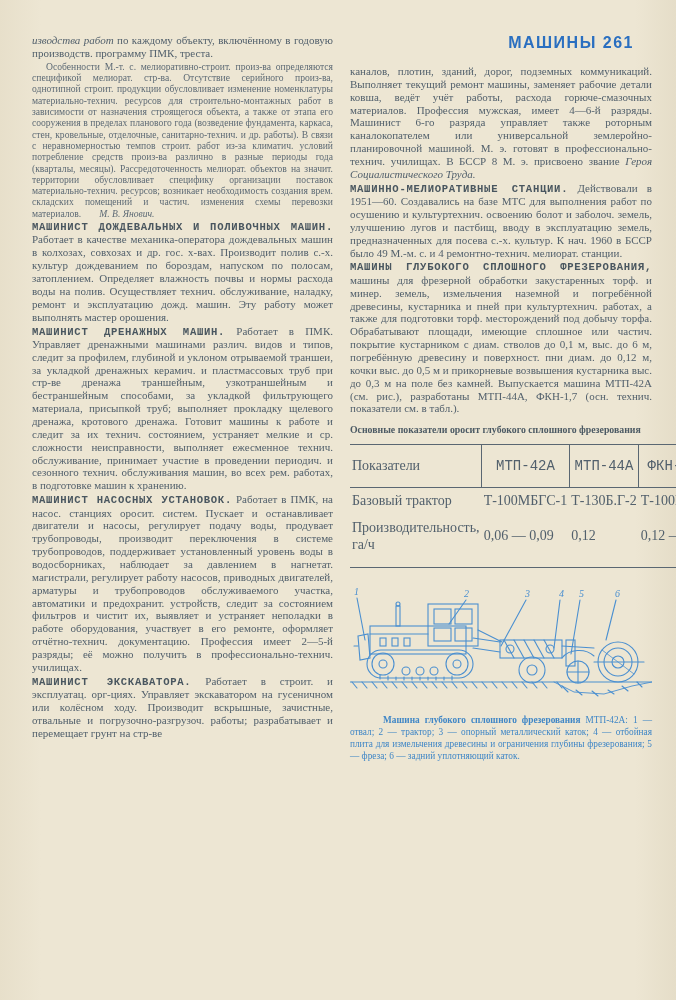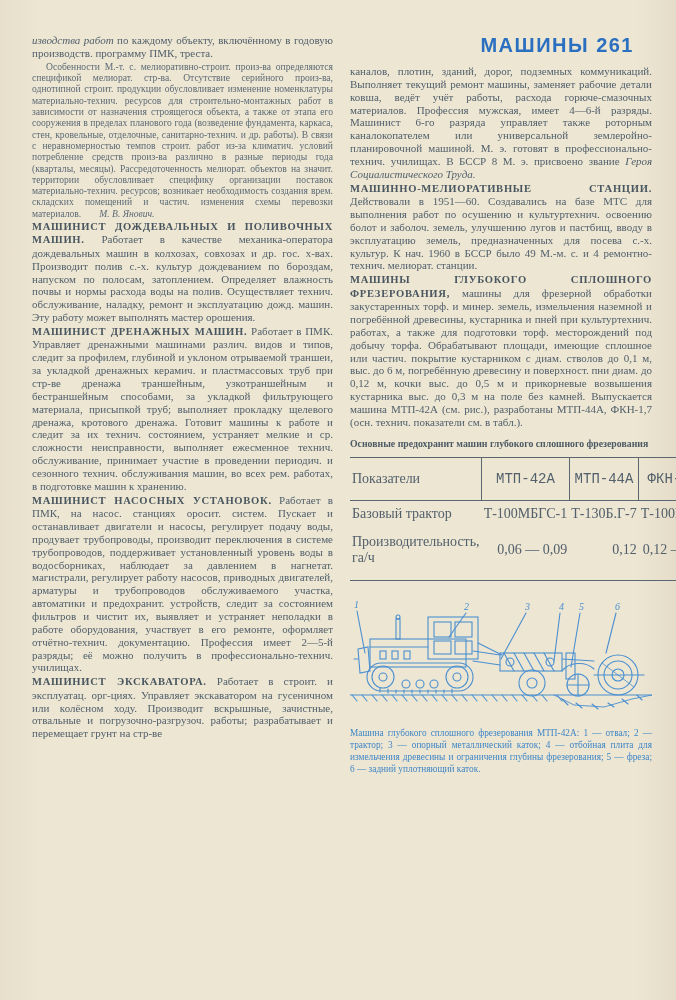--- a/index.html
+++ b/index.html
@@ -10,33 +10,33 @@
     color:#52606c;
     position:relative;
   }
   .page{
     position:absolute;top:0;left:0;width:676px;height:1000px;
     background:linear-gradient(90deg,#e7dfca 0%,#ede6d3 6%,#ede6d3 94%,#e5ddc8 100%);
   }
   .runhead{
     position:absolute;top:34px;right:42px;
     font-family:"Liberation Sans", sans-serif;
-    font-weight:bold;font-size:20px;letter-spacing:1.5px;
+    font-weight:bold;font-size:16px;letter-spacing:1.5px;
     color:#2a6fc0;
   }
   .cols{
     position:absolute;top:34px;left:32px;width:620px;
     display:flex;gap:17px;
   }
   .col{width:302px;font-size:11px;line-height:1.17;text-align:justify;}
   .col p{margin:0 0 1px 0;text-indent:14px;}
   .col p.noindent{text-indent:0;}
   .smallp{font-size:9.6px;line-height:1.18;color:#5d6a75;}
   .term{
-    font-family:Liberation Serif, serif;
+    font-family:Liberation Mono, monospace;
     font-weight:bold;font-size:10.6px;letter-spacing:0.7px;
     color:#49565f;
   }
   .ital{font-style:italic;}
   .sig{font-style:italic;white-space:nowrap;margin-left:18px;}
   .rcol-top{padding-top:31px;}
 
   
   .tblwrap{margin:9px 0 8px 0;}
   .tbl-title{
@@ -47,39 +47,39 @@
     width:100%;border-collapse:collapse;font-size:14px;color:#52606c;
     border-top:1.6px solid #5a6772;border-bottom:1.3px solid #5a6772;
   }
   table.spec thead th{
     font-weight:normal;text-align:center;vertical-align:middle;
     padding:13px 2px;border-bottom:1.3px solid #5a6772;
   }
   table.spec thead th + th{border-left:1px solid #5a6772;font-family:Liberation Mono, monospace;}
   table.spec thead th:first-child{text-align:left;padding-left:2px;}
   table.spec tbody td{
-    text-align:right;vertical-align:middle;padding:5px 2px 6px 2px;
+    text-align:left;vertical-align:middle;padding:5px 2px 6px 2px;
   }
   table.spec tbody td:first-child{text-align:left;width:68px;padding-left:2px;}
   table.spec tbody tr:first-child td{}
   table.spec tbody tr:last-child td{padding-bottom:14px;}
 
   
   .figure{margin-top:14px;}
   .figbox{position:relative;width:302px;height:128px;}
   .figbox svg{position:absolute;top:0;left:0;}
   .figlabel{
     position:absolute;font-style:italic;font-size:10px;color:#4a8fd0;
     font-family:"Liberation Serif", serif;
   }
   .figcaption{
     margin-top:5px;font-size:9.3px;line-height:1.28;text-align:justify;
     color:#3f86c6;
   }
-  .figcaption .capbold{font-weight:normal;}
+  .figcaption .capbold{font-weight:bold;margin-left:33px;}
 </style>
 </head>
 <body>
 
 <div class="page">
 
   <div class="runhead">
     <span>МАШИНЫ</span>
     <span>261</span>
   </div>
@@ -102,35 +102,35 @@
     </div>
 
     <div class="col rcol-top">
       <p class="noindent"><span>каналов, плотин, зданий, дорог, подземных коммуникаций. Выполняет текущий ремонт машины, заменяет рабочие детали ковша, ведёт учёт работы, расхода горюче-смазочных материалов. Профессия мужская, имеет 4—6-й разряды. Машинист 6-го разряда управляет также роторным каналокопателем или универсальной землеройно-планировочной машиной. М. э. готовят в профессионально-технич. училищах. В БССР 8 М. э. присвоено звание </span><span class="ital">Героя Социалистического Труда.</span></p>
 
       <p class="noindent"><span class="term">МАШИННО-МЕЛИОРАТИВНЫЕ СТАНЦИИ.</span><span> Действовали в 1951—60. Создавались на базе МТС для выполнения работ по осушению и культуртехнич. освоению болот и заболоч. земель, улучшению лугов и пастбищ, вводу в эксплуатацию земель, предназначенных для посева с.-х. культур. К нач. 1960 в БССР было 49 М.-м. с. и 4 ремонтно-технич. мелиорат. станции.</span></p>
 
       <p class="noindent"><span class="term">МАШИНЫ ГЛУБОКОГО СПЛОШНОГО ФРЕЗЕРОВАНИЯ,</span><span> машины для фрезерной обработки закустаренных торф. и минер. земель, измельчения наземной и погребённой древесины, кустарника и пней при культуртехнич. работах, а также для подготовки торф. месторождений под добычу торфа. Обрабатывают площади, имеющие сплошное или частич. покрытие кустарником с диам. стволов до 0,1 м, выс. до 6 м, погребённую древесину и поверхност. пни диам. до 0,12 м, кочки выс. до 0,5 м и прикорневые возвышения кустарника выс. до 0,3 м на поле без камней. Выпускается машина МТП-42А (см. рис.), разработаны МТП-44А, ФКН-1,7 (осн. технич. показатели см. в табл.).</span></p>
 
       <div class="tblwrap">
-        <div class="tbl-title">Основные предохранит машин глубокого сплошного фрезерования</div>
+        <div class="tbl-title">Основные показатели оросит глубокого сплошного фрезерования</div>
         <table class="spec">
           <thead>
             <tr>
               <th>Показатели</th>
               <th>МТП-42А</th>
               <th>МТП-44А</th>
               <th>ФКН-1,7</th>
             </tr>
           </thead>
           <tbody>
             <tr>
               <td>Базовый трактор</td>
               <td>Т-100МБГС-1</td>
-              <td>Т-130Б.Г-7</td>
+              <td>Т-130Б.Г-2</td>
               <td>Т-100МБГС</td>
             </tr>
             <tr>
               <td>Производительность, га/ч</td>
               <td>0,06 — 0,09</td>
               <td>0,12</td>
               <td>0,12 — 0,20</td>
             </tr>
           </tbody>
         </table>

